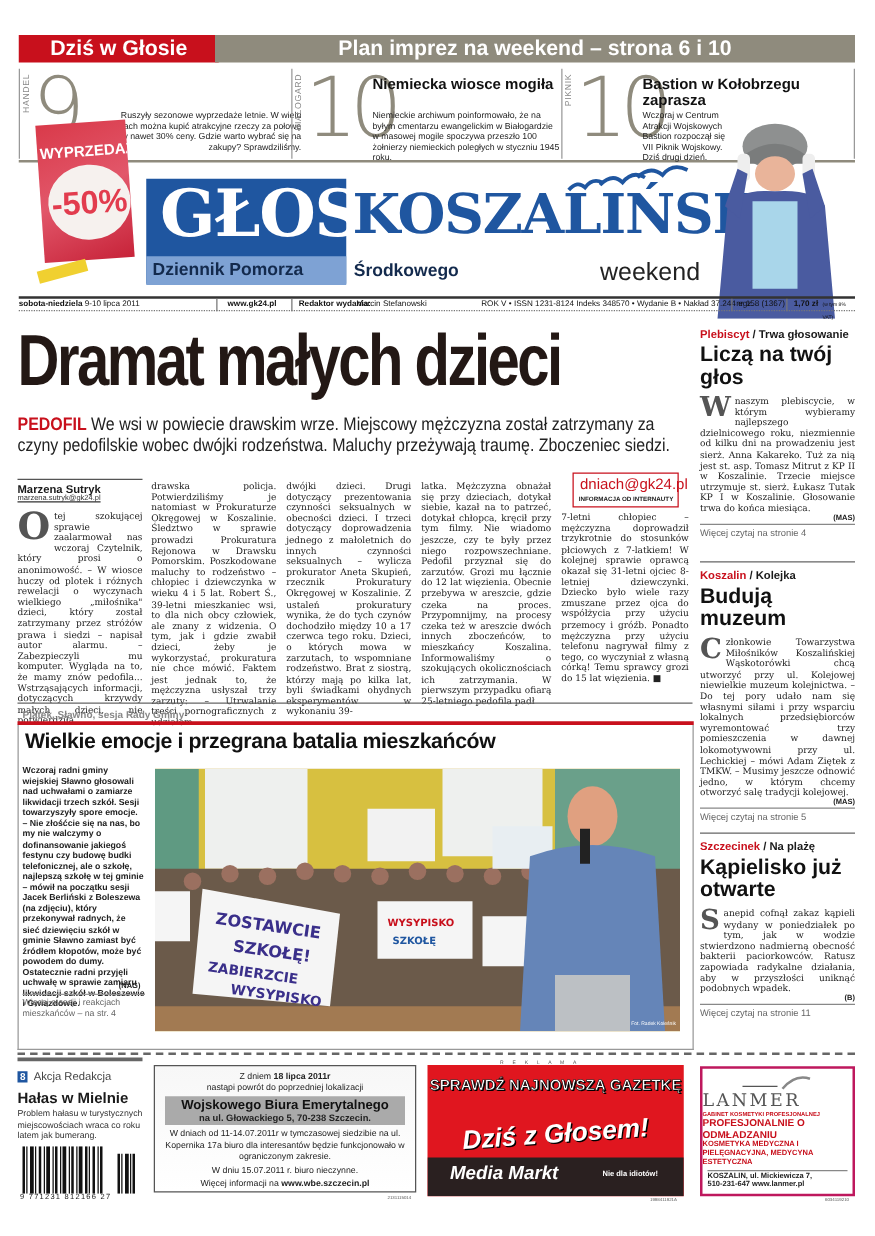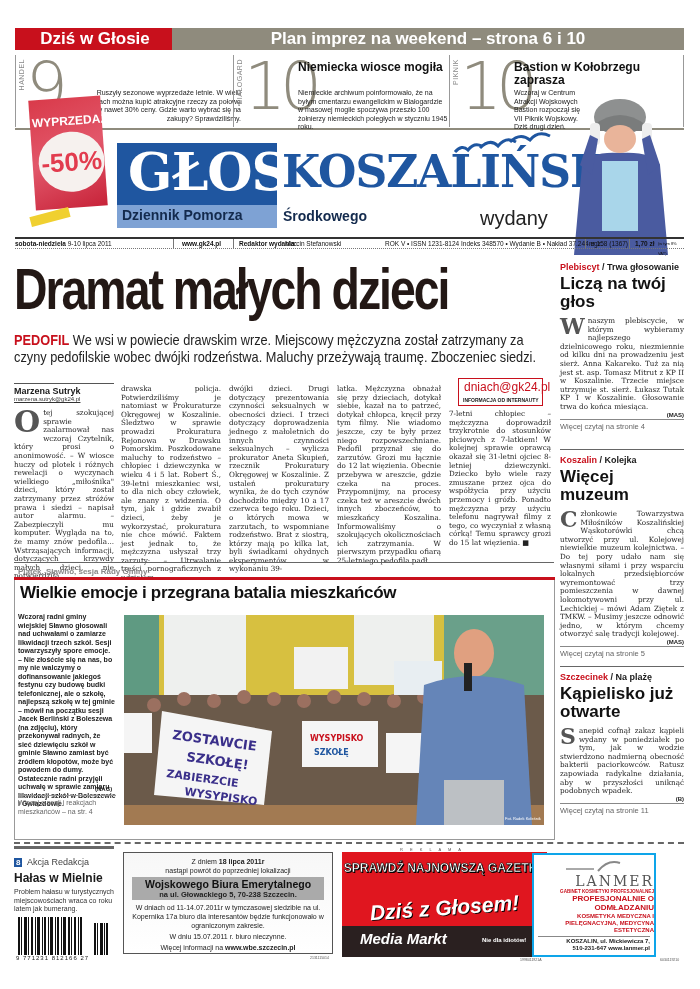--- a/index.html
+++ b/index.html
@@ -96,21 +96,21 @@
   .adcode { font-size: 3.5px; color: #555; }
 
   .reklama { left: 400px; top: 847px; font-size: 4px; letter-spacing: 3px; color: #555; }
   .ad2 { left: 342px; top: 852px; width: 205px; height: 105px; background: #e0161f; overflow: hidden; }
   .ad2 .l1 { position: absolute; left: 0; top: 10px; width: 205px; text-align: center; color: #fff; font-weight: bold; font-size: 12px; line-height: 13px; -webkit-text-stroke: 0.5px #000; text-shadow: 1px 1px 0 #000; }
   .ad2 .l2 { position: absolute; left: 0; top: 44px; width: 205px; text-align: center; color: #fff; font-weight: bold; font-style: italic; font-size: 21px; text-shadow: 1px 1px 0 #000; transform: rotate(-4deg); }
   .ad2 .band { position: absolute; left: 0; top: 74px; width: 205px; height: 31px; background: #2a2020; }
   .ad2 .mm { position: absolute; left: 18px; top: 78px; color: #fff; font-weight: bold; font-style: italic; font-size: 15px; }
   .ad2 .nd { position: absolute; left: 140px; top: 85px; color: #fff; font-weight: bold; font-size: 6px; }
 
-  .ad3 { left: 532px; top: 853px; width: 124px; height: 104px; border: 2px solid #0ea5e9; text-align: right; background: #fff; }
+  .ad3 { left: 560px; top: 853px; width: 124px; height: 104px; border: 2px solid #be185d; text-align: left; background: #fff; }
   .ad3 .logo-l { font-family: "DejaVu Serif", serif; font-size: 14px; color: #555; letter-spacing: 2px; margin-top: 18px; }
   .ad3 .red { color: #c8101c; font-weight: bold; }
   .ad3 .s1 { font-size: 4.6px; }
   .ad3 .s2 { font-size: 8px; line-height: 9px; }
   .ad3 .s3 { font-size: 6px; line-height: 7px; }
   .ad3 .addr { font-size: 6px; font-weight: bold; color: #222; border-top: 1px solid #888; margin: 2px 4px 0; padding-top: 1px; line-height: 7px; }
 </style>
 </head>
 <body>
 
@@ -142,21 +142,21 @@
   <div class="circle"><span>-50%</span></div>
 </div>
 <div class="abs sale-tag"></div>
 
 <div class="abs logo-blue"></div>
 <div class="abs logo-glos">GŁOS</div>
 <div class="abs logo-sub-box"></div>
 <div class="abs logo-sub">Dziennik Pomorza</div>
 <div class="abs logo-kosz">KOSZALIŃSKI</div>
 <div class="abs logo-srod">Środkowego</div>
-<div class="abs logo-weekend">wydany</div>
+<div class="abs logo-weekend">weekend</div>
 <svg class="abs gulls" viewBox="0 0 110 30">
   <path d="M5 22 Q12 14 18 20 Q24 12 32 16" fill="none" stroke="#1f56a0" stroke-width="3"></path>
   <path d="M30 18 Q40 8 48 16 Q56 6 66 12" fill="none" stroke="#1f56a0" stroke-width="3"></path>
   <path d="M60 12 Q70 2 80 10 Q88 0 100 6" fill="none" stroke="#1f56a0" stroke-width="3"></path>
 </svg>
 
 <svg class="abs kid" viewBox="0 0 112 160">
   <ellipse cx="60" cy="22" rx="26" ry="18" fill="#8e9090"></ellipse>
   <path d="M34 30 Q60 10 86 30 L86 36 L34 36 Z" fill="#7a7c7c"></path>
   <ellipse cx="60" cy="44" rx="16" ry="14" fill="#e9b49a"></ellipse>
@@ -254,21 +254,21 @@
 <div class="side" style="top:262px;">
   <div class="kick"><span class="r">Plebiscyt</span> / <span>Trwa głosowanie</span></div>
   <div class="sh">Liczą na twój głos</div>
   <div class="sb"><span class="dropcap" style="font-size:22px;line-height:18px;">W</span><span>naszym plebiscycie, w którym wybieramy najlepszego dzielnicowego roku, niezmiennie od kilku dni na prowadzeniu jest sierż. Anna Kakareko. Tuż za nią jest st. asp. Tomasz Mitrut z KP II w Koszalinie. Trzecie miejsce utrzymuje st. sierż. Łukasz Tutak KP I w Koszalinie. Głosowanie trwa do końca miesiąca.</span></div>
   <div class="sig">(MAS)</div>
   <div class="more">Więcej czytaj na stronie 4</div>
 </div>
 <div class="abs side-rule" style="top:449px;"></div>
 <div class="side" style="top:455px;">
   <div class="kick"><span class="r">Koszalin</span> / <span>Kolejka</span></div>
-  <div class="sh">Więcej muzeum</div>
+  <div class="sh">Budują muzeum</div>
   <div class="sb"><span class="dropcap" style="font-size:22px;line-height:18px;">C</span><span>złonkowie Towarzystwa Miłośników Koszalińskiej Wąskotorówki chcą utworzyć przy ul. Kolejowej niewielkie muzeum kolejnictwa. – Do tej pory udało nam się własnymi siłami i przy wsparciu lokalnych przedsiębiorców wyremontować trzy pomieszczenia w dawnej lokomotywowni przy ul. Lechickiej – mówi Adam Ziętek z TMKW. – Musimy jeszcze odnowić jedno, w którym chcemy otworzyć salę tradycji kolejowej.</span></div>
   <div class="sig">(MAS)</div>
   <div class="more">Więcej czytaj na stronie 5</div>
 </div>
 <div class="abs side-rule" style="top:666px;"></div>
 <div class="side" style="top:672px;">
   <div class="kick"><span class="r">Szczecinek</span> / <span>Na plażę</span></div>
   <div class="sh">Kąpielisko już otwarte</div>
   <div class="sb"><span class="dropcap" style="font-size:22px;line-height:18px;">S</span><span>anepid cofnął zakaz kąpieli wydany w poniedziałek po tym, jak w wodzie stwierdzono nadmierną obecność bakterii paciorkowców. Ratusz zapowiada radykalne działania, aby w przyszłości uniknąć podobnych wpadek.</span></div>
   <div class="sig">(B)</div>

